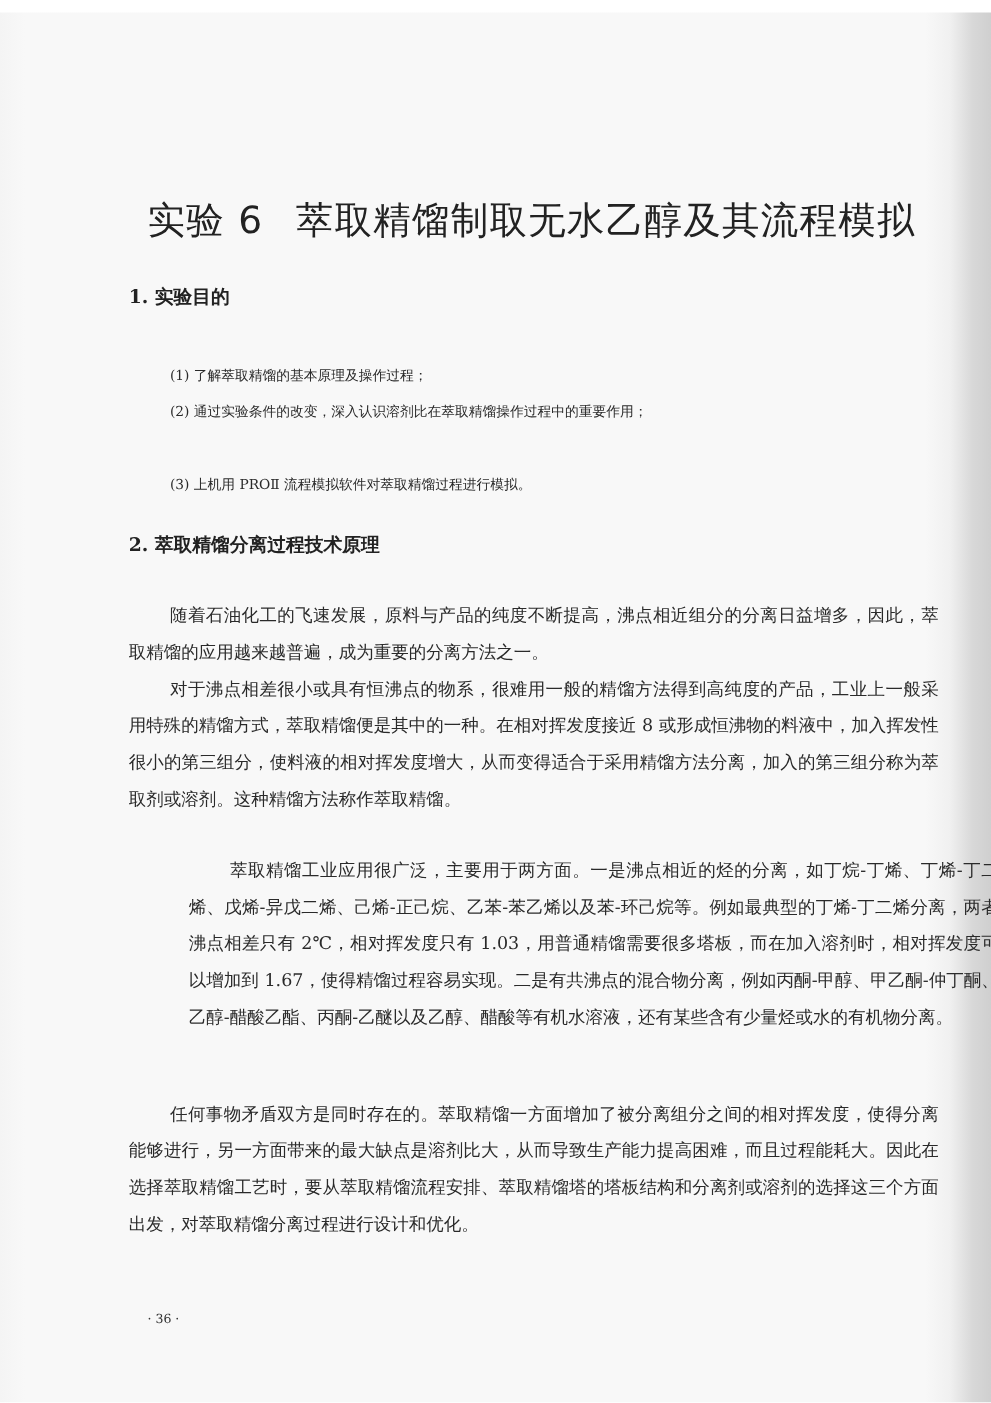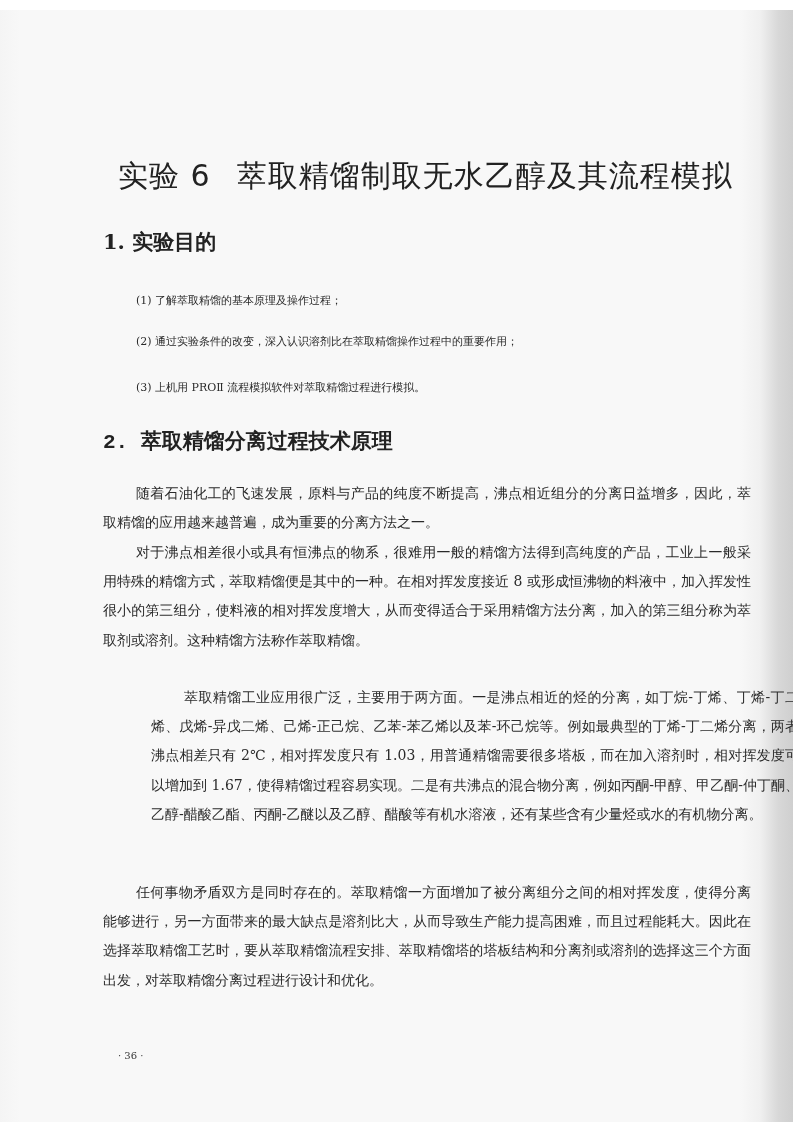--- a/index.html
+++ b/index.html
@@ -35,21 +35,21 @@
       letter-spacing: 1px;
       white-space: nowrap;
     }
     .title .num {
       margin-right: 26px;
     }
     .section-heading {
       position: absolute;
       left: 103px;
       font-family: "DejaVu Serif", "Liberation Serif", serif;
-      font-size: 21px;
+      font-size: 15px;
       font-weight: bold;
       color: #222;
       white-space: nowrap;
     }
     .para {
       position: absolute;
       left: 103px;
       width: 648px;
       font-size: 14px;
       line-height: 29.2px;
@@ -85,24 +85,24 @@
 
 <div class="page">
 
   <div class="title">
     <span class="num">实验 6</span><span>萃取精馏制取无水乙醇及其流程模拟</span>
   </div>
 
   <div class="section-heading" style="top: 218px;">1. 实验目的</div>
 
   <div class="list-item" style="top: 276px;">(1) 了解萃取精馏的基本原理及操作过程；</div>
-  <div class="list-item" style="top: 305px; margin-top: 12px;">(2) 通过实验条件的改变，深入认识溶剂比在萃取精馏操作过程中的重要作用；</div>
+  <div class="list-item" style="top: 305px;">(2) 通过实验条件的改变，深入认识溶剂比在萃取精馏操作过程中的重要作用；</div>
   <div class="list-item" style="top: 363px;">(3) 上机用 PROⅡ 流程模拟软件对萃取精馏过程进行模拟。</div>
 
-  <div class="section-heading" style="top: 417px; font-family: Liberation Mono, monospace;">2. 萃取精馏分离过程技术原理</div>
+  <div class="section-heading" style="top: 417px;">2. 萃取精馏分离过程技术原理</div>
 
   <div class="para indent" style="top: 469px;">随着石油化工的飞速发展，原料与产品的纯度不断提高，沸点相近组分的分离日益增多，因此，萃取精馏的应用越来越普遍，成为重要的分离方法之一。</div>
   <div class="para indent" style="top: 528px;">对于沸点相差很小或具有恒沸点的物系，很难用一般的精馏方法得到高纯度的产品，工业上一般采用特殊的精馏方式，萃取精馏便是其中的一种。在相对挥发度接近 8 或形成恒沸物的料液中，加入挥发性很小的第三组分，使料液的相对挥发度增大，从而变得适合于采用精馏方法分离，加入的第三组分称为萃取剂或溶剂。这种精馏方法称作萃取精馏。</div>
   <div class="para indent" style="top: 673px; margin-left: 48px;">萃取精馏工业应用很广泛，主要用于两方面。一是沸点相近的烃的分离，如丁烷-丁烯、丁烯-丁二烯、戊烯-异戊二烯、己烯-正己烷、乙苯-苯乙烯以及苯-环己烷等。例如最典型的丁烯-丁二烯分离，两者沸点相差只有 2℃，相对挥发度只有 1.03，用普通精馏需要很多塔板，而在加入溶剂时，相对挥发度可以增加到 1.67，使得精馏过程容易实现。二是有共沸点的混合物分离，例如丙酮-甲醇、甲乙酮-仲丁酮、乙醇-醋酸乙酯、丙酮-乙醚以及乙醇、醋酸等有机水溶液，还有某些含有少量烃或水的有机物分离。</div>
   <div class="para indent" style="top: 868px;">任何事物矛盾双方是同时存在的。萃取精馏一方面增加了被分离组分之间的相对挥发度，使得分离能够进行，另一方面带来的最大缺点是溶剂比大，从而导致生产能力提高困难，而且过程能耗大。因此在选择萃取精馏工艺时，要从萃取精馏流程安排、萃取精馏塔的塔板结构和分离剂或溶剂的选择这三个方面出发，对萃取精馏分离过程进行设计和优化。</div>
 
   <div class="page-number">· 36 ·</div>
 
 </div>
 

